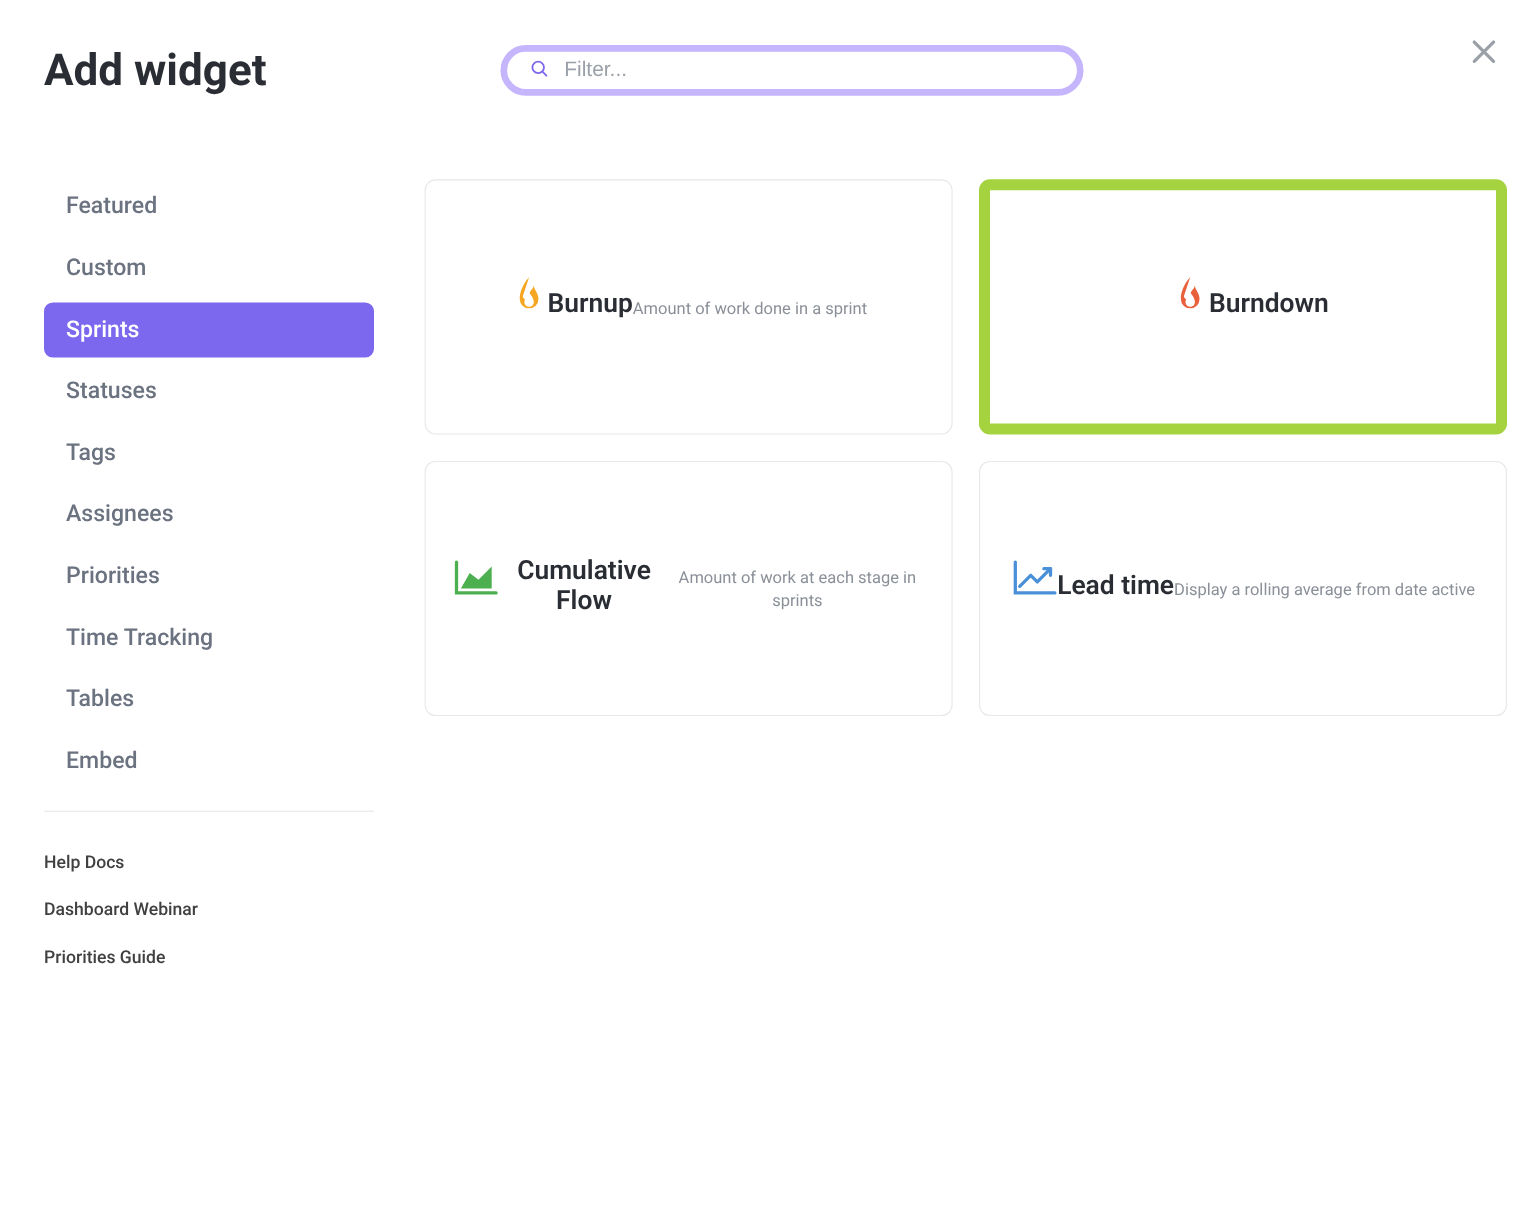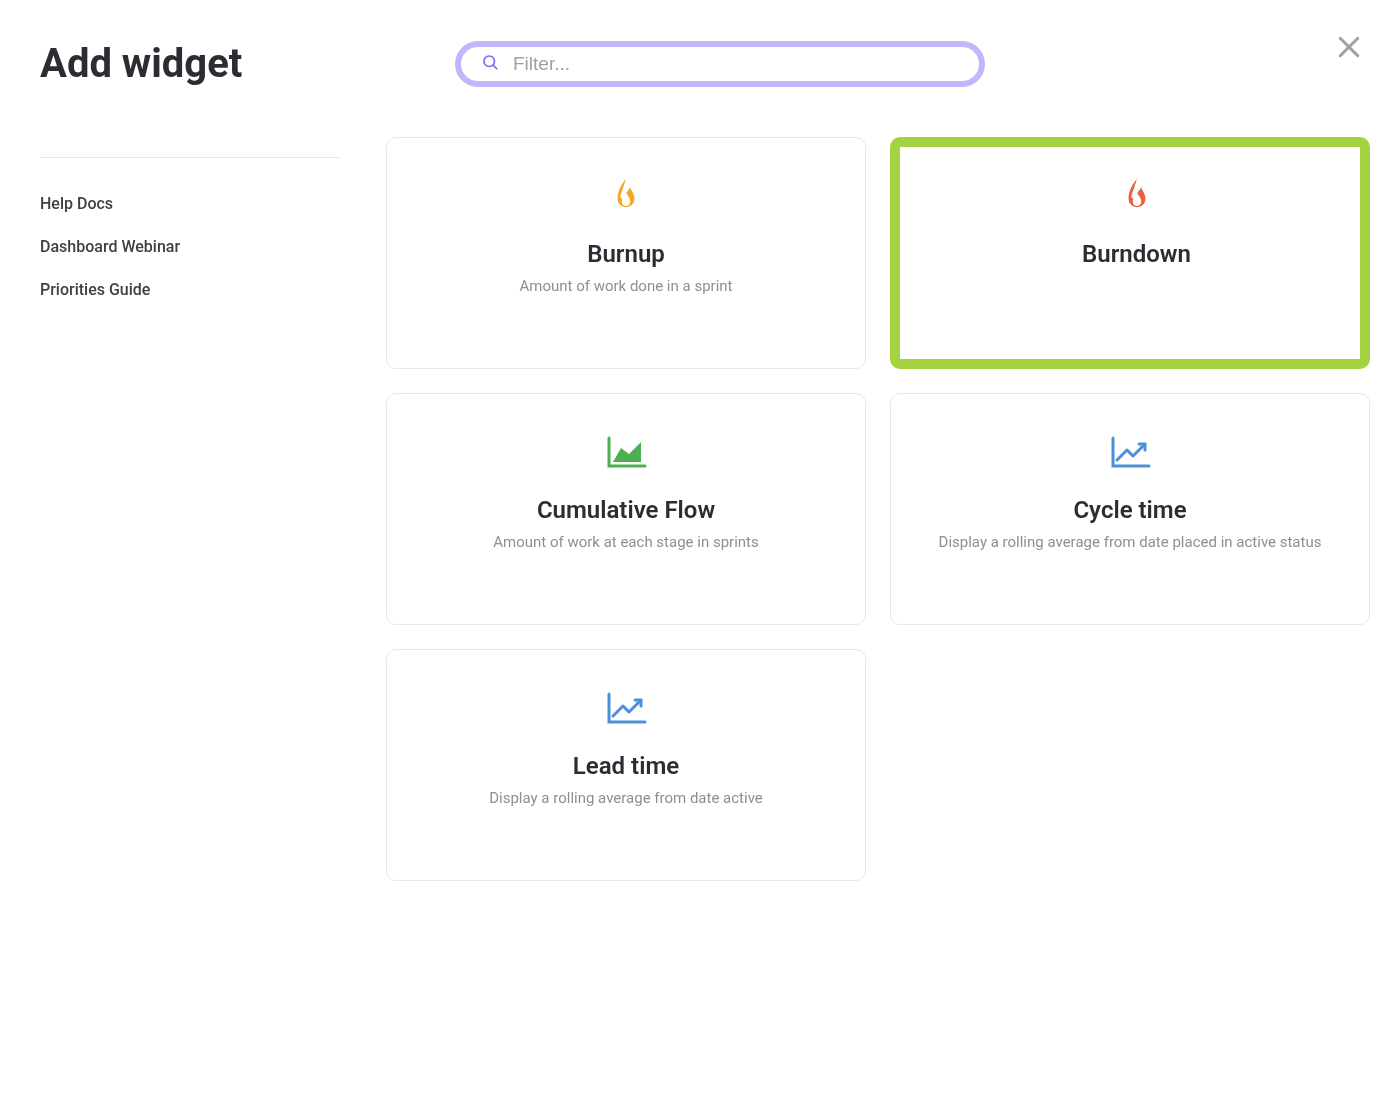--- a/index.html
+++ b/index.html
@@ -8,21 +8,21 @@
     background: #fff;
     color: #292d34;
     width: 1400px;
     height: 1096px;
     position: relative;
     padding: 40px 30px 30px 40px;
   }
   .topbar {
     display: flex;
     align-items: center;
-    margin-bottom: 50px;
+    margin-bottom: 76px;
   }
   .title {
     font-size: 40px;
     font-weight: 700;
     color: #2a2e34;
     width: 405px;
   }
   .search-wrap {
     flex: 0 0 auto;
     width: 530px;
@@ -97,23 +97,23 @@
     grid-template-columns: 1fr 1fr;
     gap: 24px;
   }
   .card {
     border: 1px solid #e8e8eb;
     border-radius: 10px;
     padding: 36px 24px 34px 24px;
     text-align: center;
     cursor: pointer;
     display: flex;
-    flex-direction: column;
-    align-items: center;
-    justify-content: flex-start;
+    flex-direction: row;
+    align-items: center;
+    justify-content: center;
     min-height: 232px;
   }
   .card.selected {
     border: 10px solid #a4d33f;
     padding: 27px 2px 25px 15px;
   }
   .card .icon {
     height: 44px;
     display: flex;
     align-items: center;
@@ -154,20 +154,32 @@
   <span>
     <svg width="30" height="30" viewBox="0 0 24 24" fill="none" stroke="#9aa0a8" stroke-width="2.4" stroke-linecap="round">
         <line x1="5" y1="5" x2="19" y2="19"></line>
         <line x1="19" y1="5" x2="5" y2="19"></line>
       </svg>
   </span>
 </div>
 
 <div class="layout">
   <div class="sidebar">
+    <div id="nav-list">
+        <div class="nav-item">Featured</div>
+        <div class="nav-item">Custom</div>
+        <div class="nav-item active">Sprints</div>
+        <div class="nav-item">Statuses</div>
+        <div class="nav-item">Tags</div>
+        <div class="nav-item">Assignees</div>
+        <div class="nav-item">Priorities</div>
+        <div class="nav-item">Time Tracking</div>
+        <div class="nav-item">Tables</div>
+        <div class="nav-item">Embed</div>
+      </div>
     <hr class="divider">
     <div id="help-list">
         <div class="help-item">Help Docs</div>
         <div class="help-item">Dashboard Webinar</div>
         <div class="help-item">Priorities Guide</div>
       </div>
   </div>
   <div class="main">
     <div class="grid" id="widget-grid">
         <div class="card">
@@ -200,29 +212,18 @@
           <div class="card-desc">Amount of work at each stage in sprints</div>
         </div>
         <div class="card">
           <div class="icon">
             <svg width="42" height="36" viewBox="0 0 42 36">
               <polyline points="4,4 4,32 40,32" fill="none" stroke="#4a90d9" stroke-width="3" stroke-linecap="round"></polyline>
               <polyline points="8,26 18,16 24,22 36,10" fill="none" stroke="#4a90d9" stroke-width="3" stroke-linecap="round" stroke-linejoin="round"></polyline>
               <path d="M30 10 L36 10 L36 16" fill="none" stroke="#4a90d9" stroke-width="3" stroke-linecap="round" stroke-linejoin="round"></path>
             </svg>
           </div>
-          <div class="card-title">Cycle time</div>
-          <div class="card-desc">Display a rolling average from date placed in active status</div>
-        </div>
-        <div class="card">
-          <div class="icon">
-            <svg width="42" height="36" viewBox="0 0 42 36">
-              <polyline points="4,4 4,32 40,32" fill="none" stroke="#4a90d9" stroke-width="3" stroke-linecap="round"></polyline>
-              <polyline points="8,26 18,16 24,22 36,10" fill="none" stroke="#4a90d9" stroke-width="3" stroke-linecap="round" stroke-linejoin="round"></polyline>
-              <path d="M30 10 L36 10 L36 16" fill="none" stroke="#4a90d9" stroke-width="3" stroke-linecap="round" stroke-linejoin="round"></path>
-            </svg>
-          </div>
           <div class="card-title">Lead time</div>
           <div class="card-desc">Display a rolling average from date active</div>
         </div>
       </div>
   </div>
 </div>
 
 </body></html>

